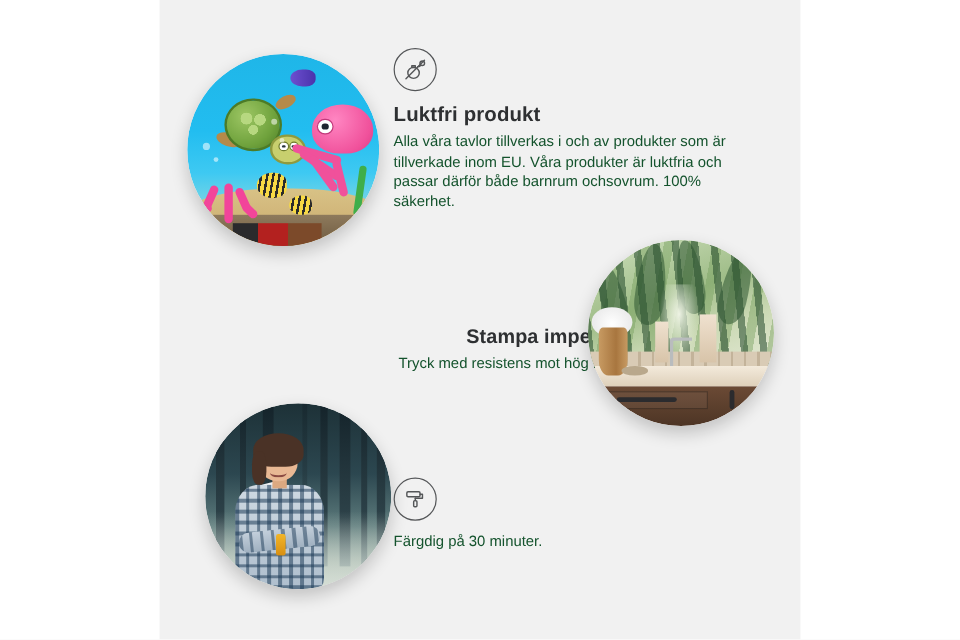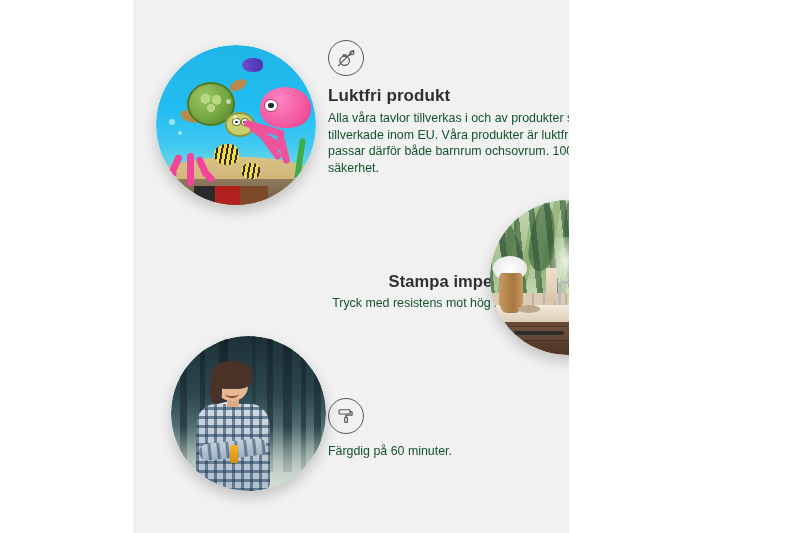--- a/index.html
+++ b/index.html
@@ -6,21 +6,21 @@
   body{
     width:800px;height:533px;
     background:#ffffff;
     font-family:"Liberation Sans", sans-serif;
     overflow:hidden;
   }
   .page{position:relative;width:800px;height:533px;background:#ffffff;}
 
   
   .panel{
-    position:absolute;left:133px;top:0;width:436px;height:533px;
+    position:absolute;left:133px;top:0;width:534px;height:533px;
     background:#f1f1f1;
     overflow:hidden;
   }
 
   
   .photo{
     position:absolute;border-radius:50%;
     box-shadow:0 6px 14px rgba(0,0,0,.20);
     overflow:hidden;
   }
@@ -326,17 +326,17 @@
 
     <div class="feat" id="feat-mount">
       <div class="ic-wrap">
         <svg width="22" height="22" viewBox="0 0 24 24" fill="none" stroke="#545658" stroke-width="1.3" stroke-linecap="round" stroke-linejoin="round">
           <rect x="4.4" y="5.2" width="12" height="4.6" rx="1.1"></rect>
           <path d="M16.4 7.5h2.2v3.6h-6.5"></path>
           <path d="M12.1 11.1v2.2"></path>
           <rect x="10.6" y="13.3" width="3" height="5.6" rx="1"></rect>
         </svg>
       </div>
-      <p>Färgdig på 60 minuter.</p>
+      <p>Färgdig på 30 minuter.</p>
     </div>
 
   </div>
 </div>
 
 </body></html>

